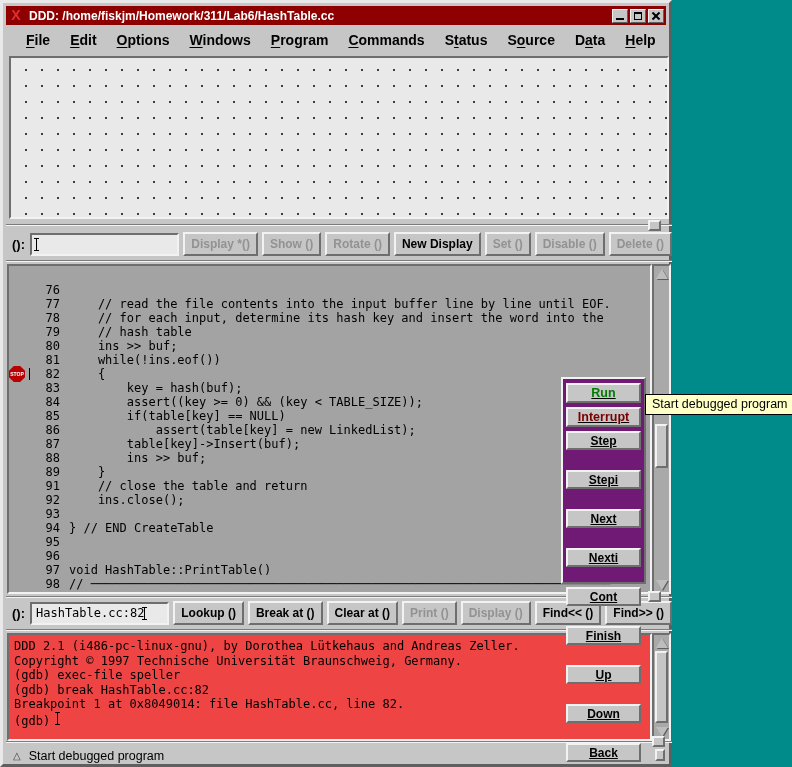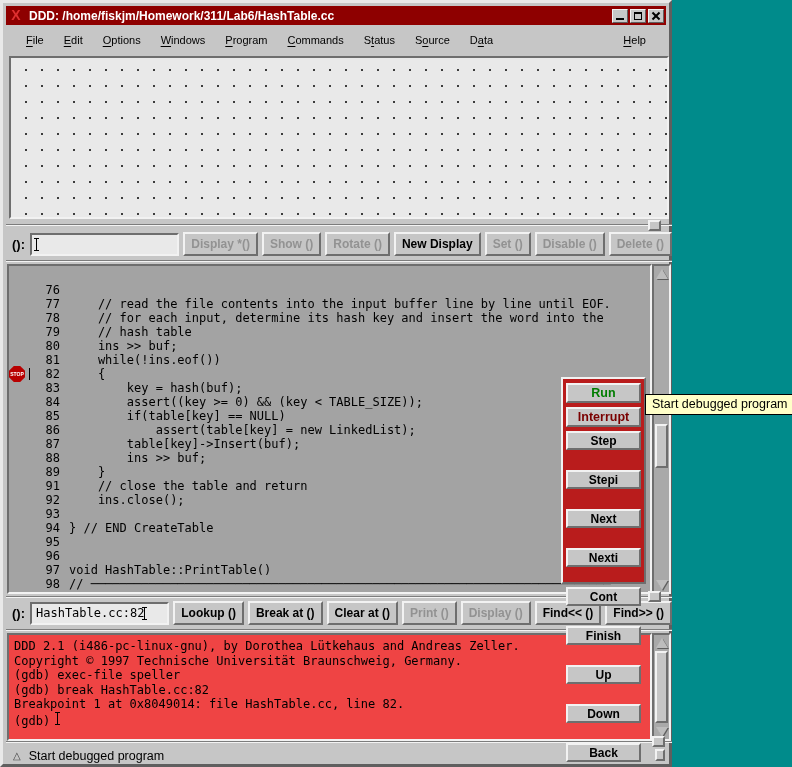--- a/index.html
+++ b/index.html
@@ -23,21 +23,21 @@
              border-color:#f2f2f2 #5f5f5f #5f5f5f #f2f2f2; background:#c6c6c6; }
   .glyph-min { position:absolute; left:3px; bottom:2px; width:8px; height:2px; background:#000; }
   .glyph-max { position:absolute; left:3px; top:2px; width:8px; height:8px;
                border:1px solid #000; border-top-width:2px; }
   .glyph-close-a,.glyph-close-b { position:absolute; left:2px; top:5px; width:10px; height:2px; background:#000; }
   .glyph-close-a { transform:rotate(45deg); } .glyph-close-b { transform:rotate(-45deg); }
 
   
   .menubar { position:absolute; left:3px; top:22px; width:660px; height:29px;
              display:flex; align-items:center; padding:0 10px; }
-  .menu-item { font-weight:normal; font-size:11px; color:#000; padding:3px 10px; white-space:nowrap; }
+  .menu-item { font-weight:bold; font-size:14px; color:#000; padding:3px 10px; white-space:nowrap; }
   .menu-item .mn { text-decoration:underline; text-underline-offset:2px; }
   .menu-spacer { flex:1; }
 
   
   .data-pane { position:absolute; left:4px; top:51px; width:664px; height:167px; padding:2px; }
   .dot-canvas { width:100%; height:100%; background-color:#e9e9e9;
                 border:2px solid; border-color:#6e6e6e #f2f2f2 #f2f2f2 #6e6e6e;
                 background-image:radial-gradient(#3c3c3c 1px, rgba(0,0,0,0) 1.25px);
                 background-size:16px 16px; background-position:7px 4px; }
 
@@ -84,22 +84,22 @@
   .sb-up { top:1px; } .sb-down { bottom:1px; }
   .tri-up { width:0; height:0; border-left:6px solid transparent; border-right:6px solid transparent;
             border-bottom:10px solid #bdbdbd; filter:drop-shadow(1px 1px 0 #5f5f5f); }
   .tri-down { width:0; height:0; border-left:6px solid transparent; border-right:6px solid transparent;
               border-top:10px solid #bdbdbd; filter:drop-shadow(1px 1px 0 #5f5f5f); }
   .sb-thumb { position:absolute; left:1px; width:13px; background:#c6c6c6; border:2px solid;
               border-color:#f2f2f2 #6e6e6e #6e6e6e #f2f2f2; }
 
   
   .cmdtool { position:absolute; left:558px; top:374px; width:85px; height:207px;
-             background:#b91c1c; border:2px solid; border-color:#f2f2f2 #6e6e6e #6e6e6e #f2f2f2;
-             padding:4px 3px; z-index:8; }
+             background:#701a75; border:2px solid; border-color:#f2f2f2 #6e6e6e #6e6e6e #f2f2f2;
+             padding:4px 3px; z-index:8;text-decoration:underline; }
   .cmd-wide { width:100%; height:20px; margin-bottom:4px; display:flex; align-items:center;
               justify-content:center; font-size:12.5px; }
   .run-label { color:#007d00; }
   .interrupt-label { color:#7a0000; }
   .cmd-grid { display:grid; grid-template-columns:1fr; gap:20px 4px; margin-top:2px; }
   .cmd-small { height:19px; padding:1px 2px; display:flex; align-items:center; justify-content:center;
                font-size:12px; }
 
   
   .tooltip { position:absolute; left:645px; top:394px; height:21px; background:#ffffc8;

